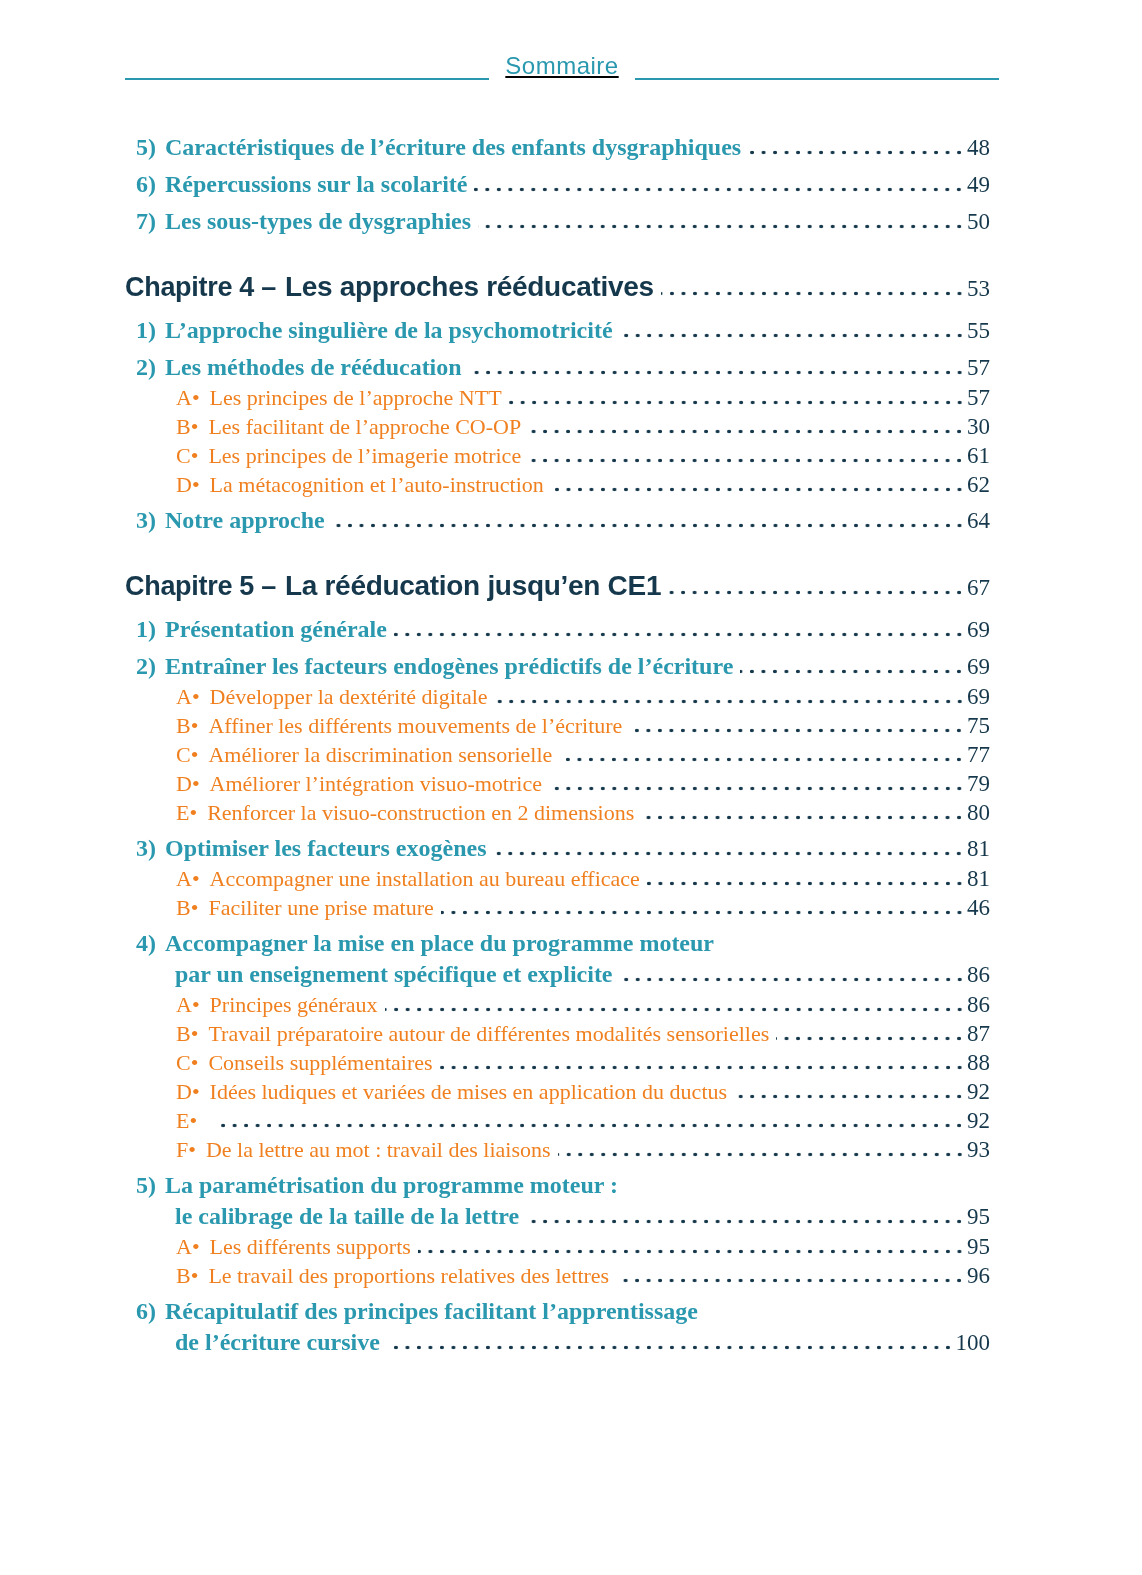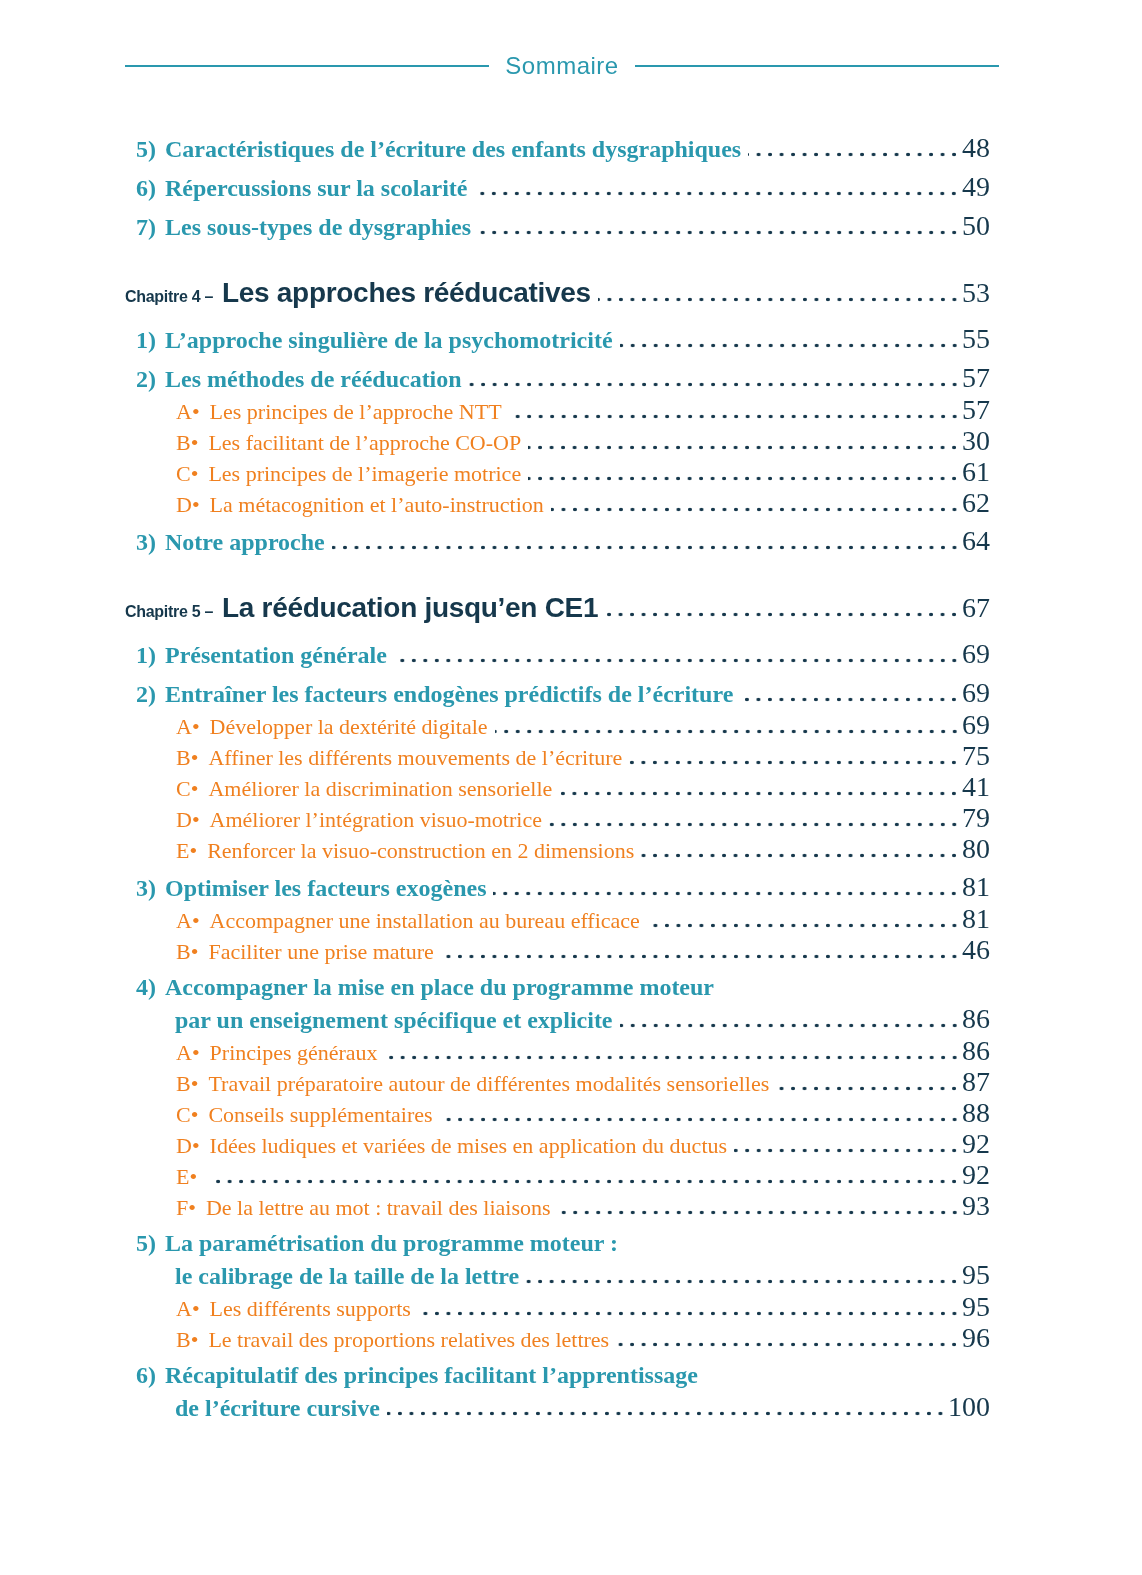--- a/index.html
+++ b/index.html
@@ -20,22 +20,23 @@
     inset: 0;
     background: #ffffff;
   }
   
   .header {
     position: absolute;
     top: 52px;
     left: 125px;
     right: 143px;
     display: flex;
-    align-items: center;
+    align-items: flex-end;
     gap: 16px;
+    text-decoration: underline;
   }
   .rule {
     flex: 1;
     height: 2px;
     background: var(--teal);
   }
   .header-title {
     font-family: "Liberation Sans", sans-serif;
     font-size: 24px;
     font-weight: 400;
@@ -78,21 +79,21 @@
   
   .chapter-row {
     margin-top: 30px;
     margin-bottom: 6px;
     color: var(--navy);
     font-family: "Liberation Sans", sans-serif;
     font-weight: 700;
     line-height: 40px;
   }
   .ch-label {
-    font-size: 16px;
+    font-size: 27px;
     letter-spacing: -0.3px;
     margin-right: 9px;
     white-space: nowrap;
   }
   .ch-title {
     font-size: 28px;
     letter-spacing: -0.3px;
     white-space: nowrap;
   }
   
@@ -105,21 +106,21 @@
     margin-right: 2px;
     background-image: radial-gradient(circle, var(--navy) 1.6px, transparent 2.1px);
     background-size: 11.5px 5px;
     background-repeat: repeat-x;
     background-position: right bottom;
   }
   .page-number {
     color: var(--navy);
     font-family: "Liberation Serif", serif;
     font-weight: 400;
-    font-size: 28px;
+    font-size: 23px;
     white-space: nowrap;
   }
 </style>
 </head>
 <body>
 
 <div class="page">
   <div class="header">
     <div class="rule"></div>
     <div class="header-title">Sommaire</div>
@@ -235,21 +236,21 @@
       <div class="row l2">
         <span class="sub-label">B•</span>
         <span class="txt">Affiner les différents mouvements de l’écriture</span>
         <span class="leader"></span>
         <span class="page-number">75</span>
       </div>
       <div class="row l2">
         <span class="sub-label">C•</span>
         <span class="txt">Améliorer la discrimination sensorielle</span>
         <span class="leader"></span>
-        <span class="page-number">41</span>
+        <span class="page-number">77</span>
       </div>
       <div class="row l2">
         <span class="sub-label">D•</span>
         <span class="txt">Améliorer l’intégration visuo-motrice</span>
         <span class="leader"></span>
         <span class="page-number">79</span>
       </div>
       <div class="row l2">
         <span class="sub-label">E•</span>
         <span class="txt">Renforcer la visuo-construction en 2 dimensions</span>

